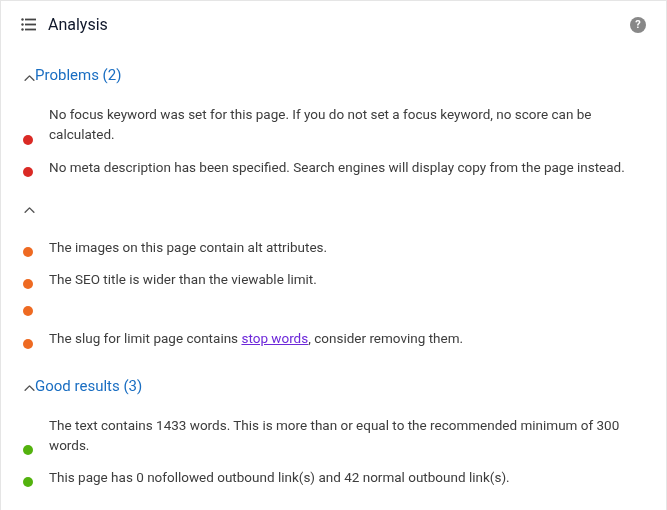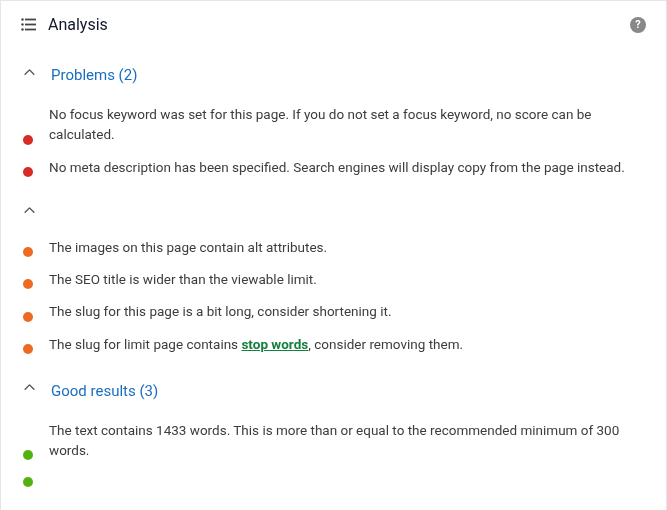--- a/index.html
+++ b/index.html
@@ -36,22 +36,21 @@
     font-size: 11px;
     font-weight: 700;
     display: inline-flex;
     align-items: center; justify-content: center;
     line-height: 1;
   }
   .sections { padding: 4px 20px 18px 20px; }
   .section { margin-top: 18px; }
   .section-header {
     display: flex;
-    align-items: flex-start;
-    gap: 16px;
+    align-items: flex-end;
     cursor: pointer;
     padding: 4px 0;
     margin-left: 2px;
   }
   .chevron {
     width: 12px; height: 12px;
     display: inline-flex;
     align-items: center; justify-content: center;
     color: #4a4a4a;
   }
@@ -75,23 +74,22 @@
     width: 10px; height: 10px;
     border-radius: 50%;
     flex: 0 0 10px;
     margin-top: 5px;
   }
   .bullet.red    { background: #da2a25; }
   .bullet.orange { background: #ee6a22; }
   .bullet.green  { background: #53b20e; }
   .item-text { flex: 1; }
   .item-text a {
-    color: #15803d;
+    color: #6d28d9;
     text-decoration: underline;
-    font-weight: bold;
   }
 </style>
 </head>
 <body>
 
 <div class="panel">
 
   <div class="panel-header">
     <span class="list-icon">
       <svg width="15" height="13" viewBox="0 0 15 13" fill="none">
@@ -140,21 +138,20 @@
           <div class="item">
             <span class="bullet orange"></span>
             <span class="item-text">The images on this page contain alt attributes.</span>
           </div>
           <div class="item">
             <span class="bullet orange"></span>
             <span class="item-text">The SEO title is wider than the viewable limit.</span>
           </div>
           <div class="item">
             <span class="bullet orange"></span>
-            <span class="item-text">The slug for this page is a bit long, consider shortening it.</span>
           </div>
           <div class="item">
             <span class="bullet orange"></span>
             <span class="item-text"><span>The slug for limit page contains </span><a href="#">stop words</a><span>, consider removing them.</span></span>
           </div>
         </div>
       </div>
       <div class="section">
         <div class="section-header">
           <span class="chevron">
@@ -164,19 +161,20 @@
           </span>
           <span class="section-title">Good results (3)</span>
         </div>
         <div class="items">
           <div class="item">
             <span class="bullet green"></span>
             <span class="item-text">The text contains 1433 words. This is more than or equal to the recommended minimum of 300 words.</span>
           </div>
           <div class="item">
             <span class="bullet green"></span>
+            <span class="item-text">This page has 0 nofollowed outbound link(s) and 42 normal outbound link(s).</span>
           </div>
           <div class="item"></div>
         </div>
       </div>
     </div>
 
 </div>
 
 </body></html>

